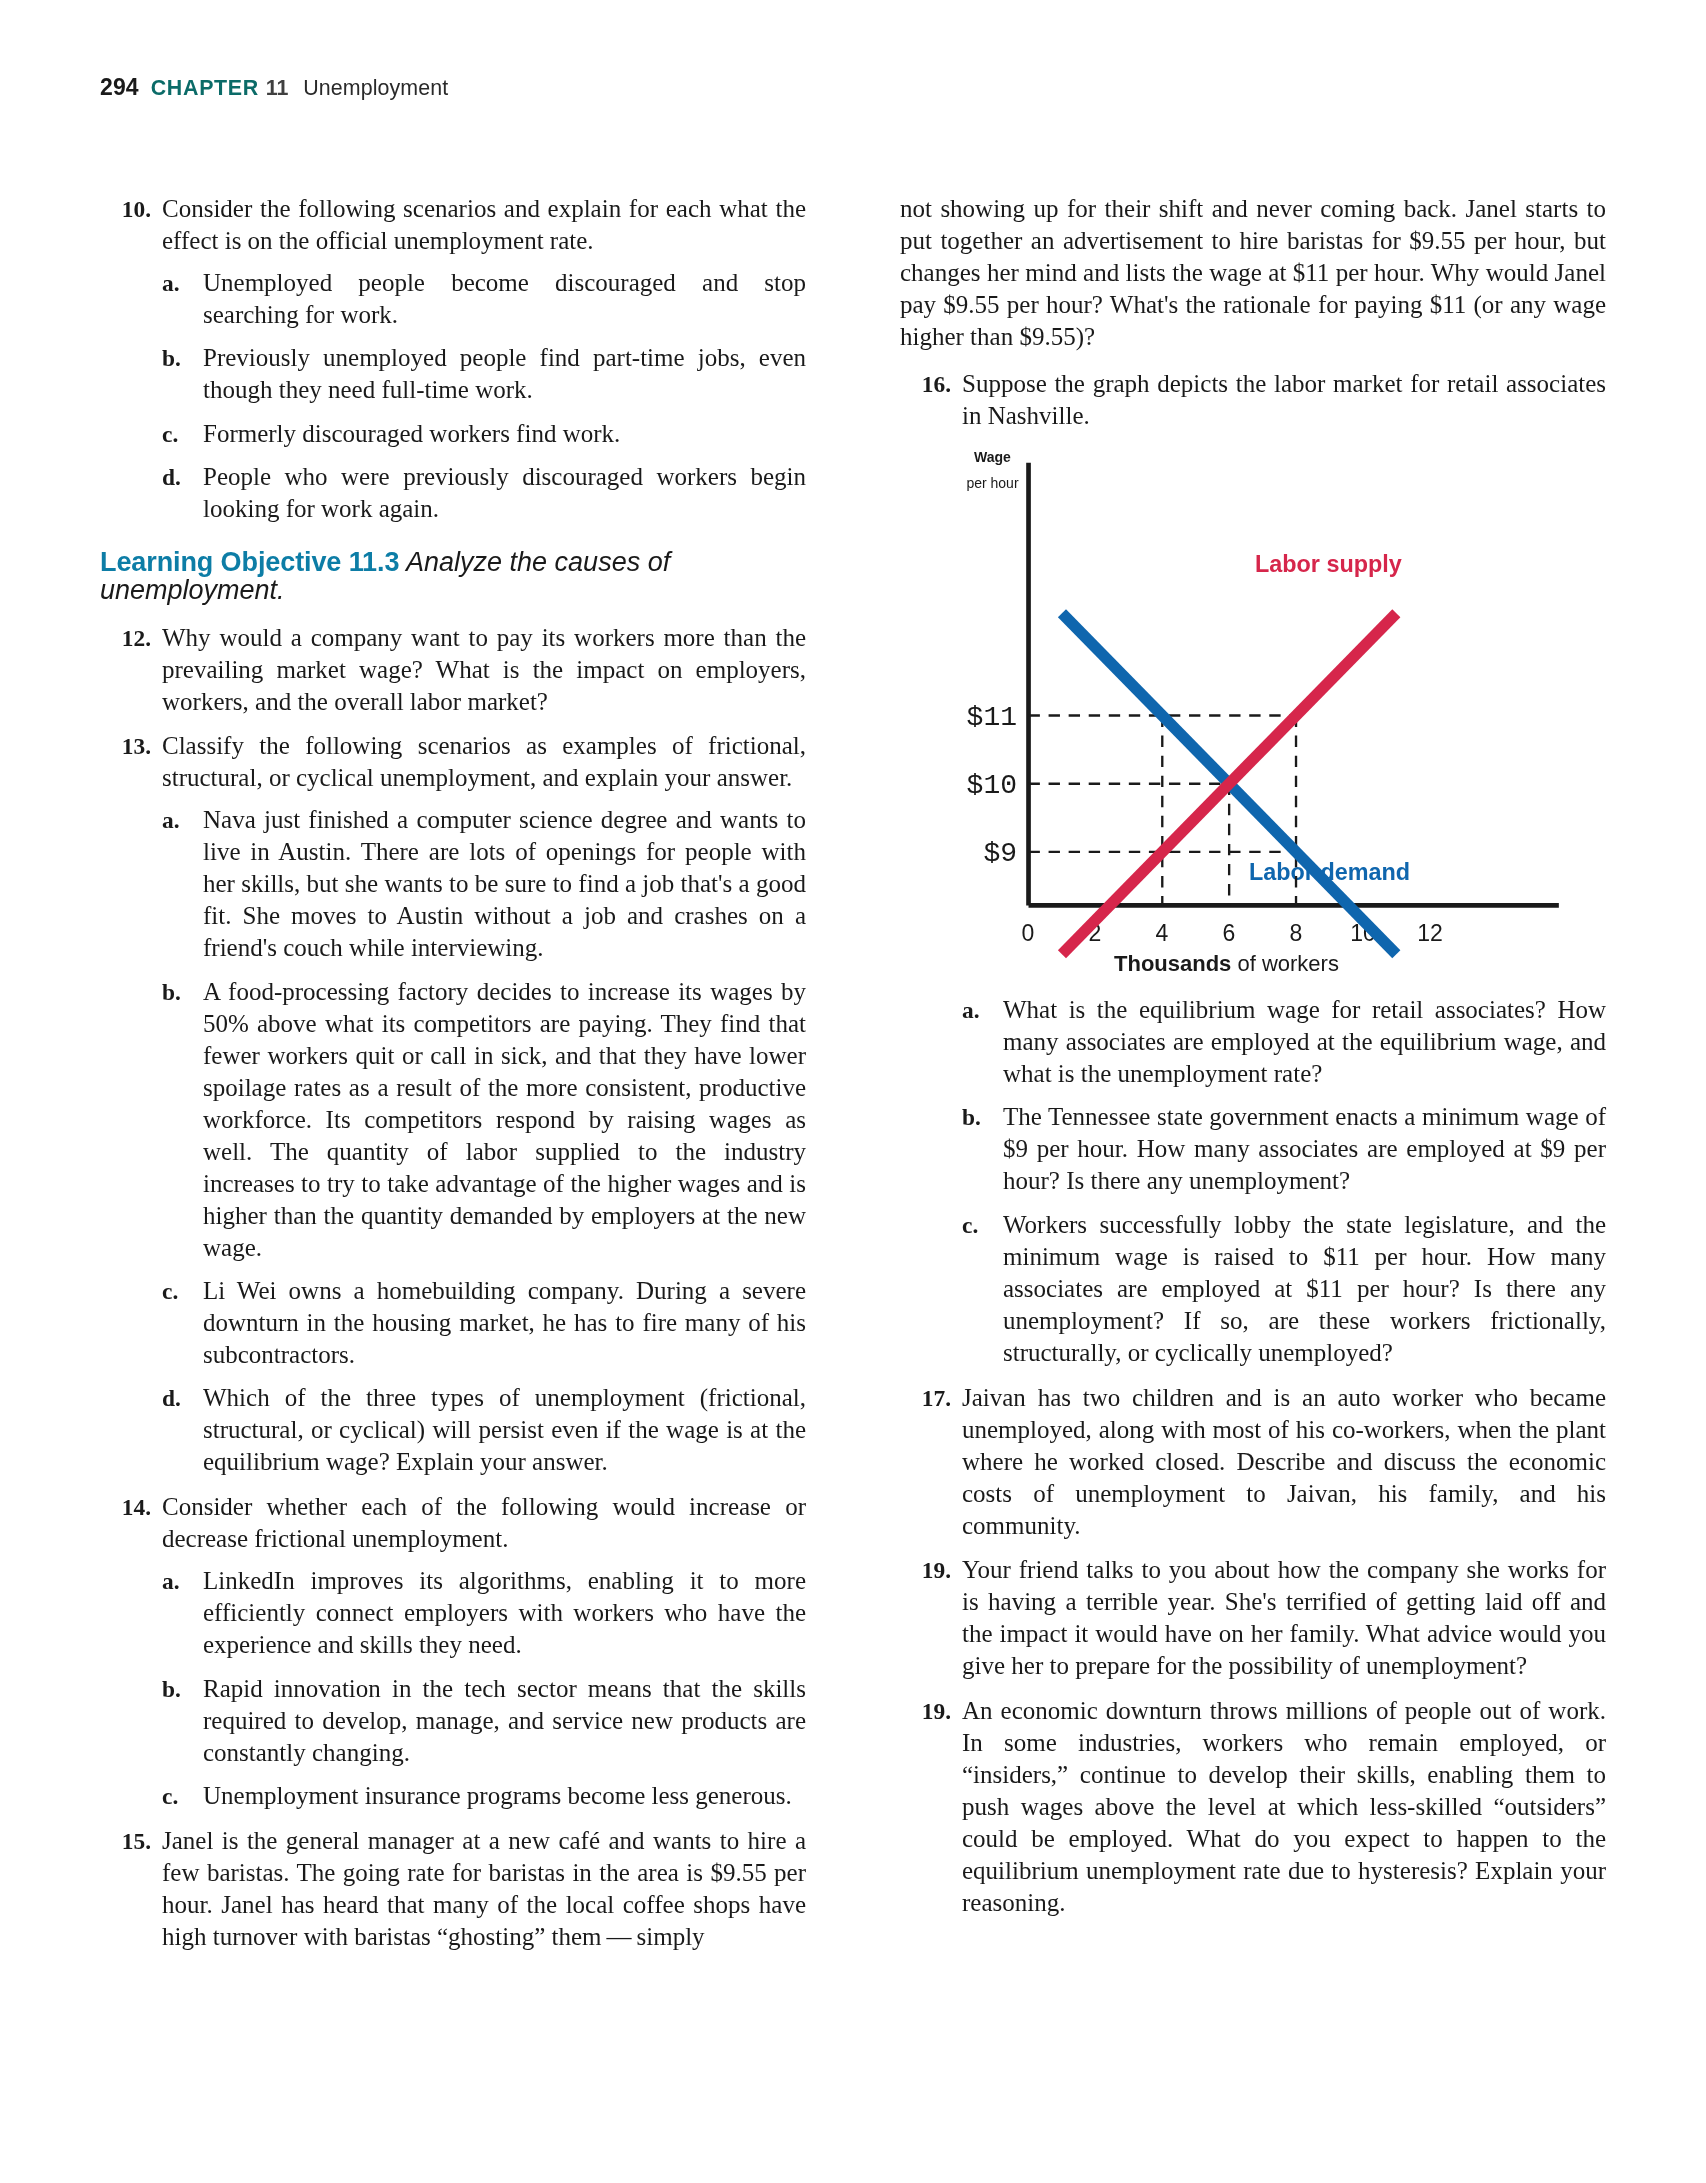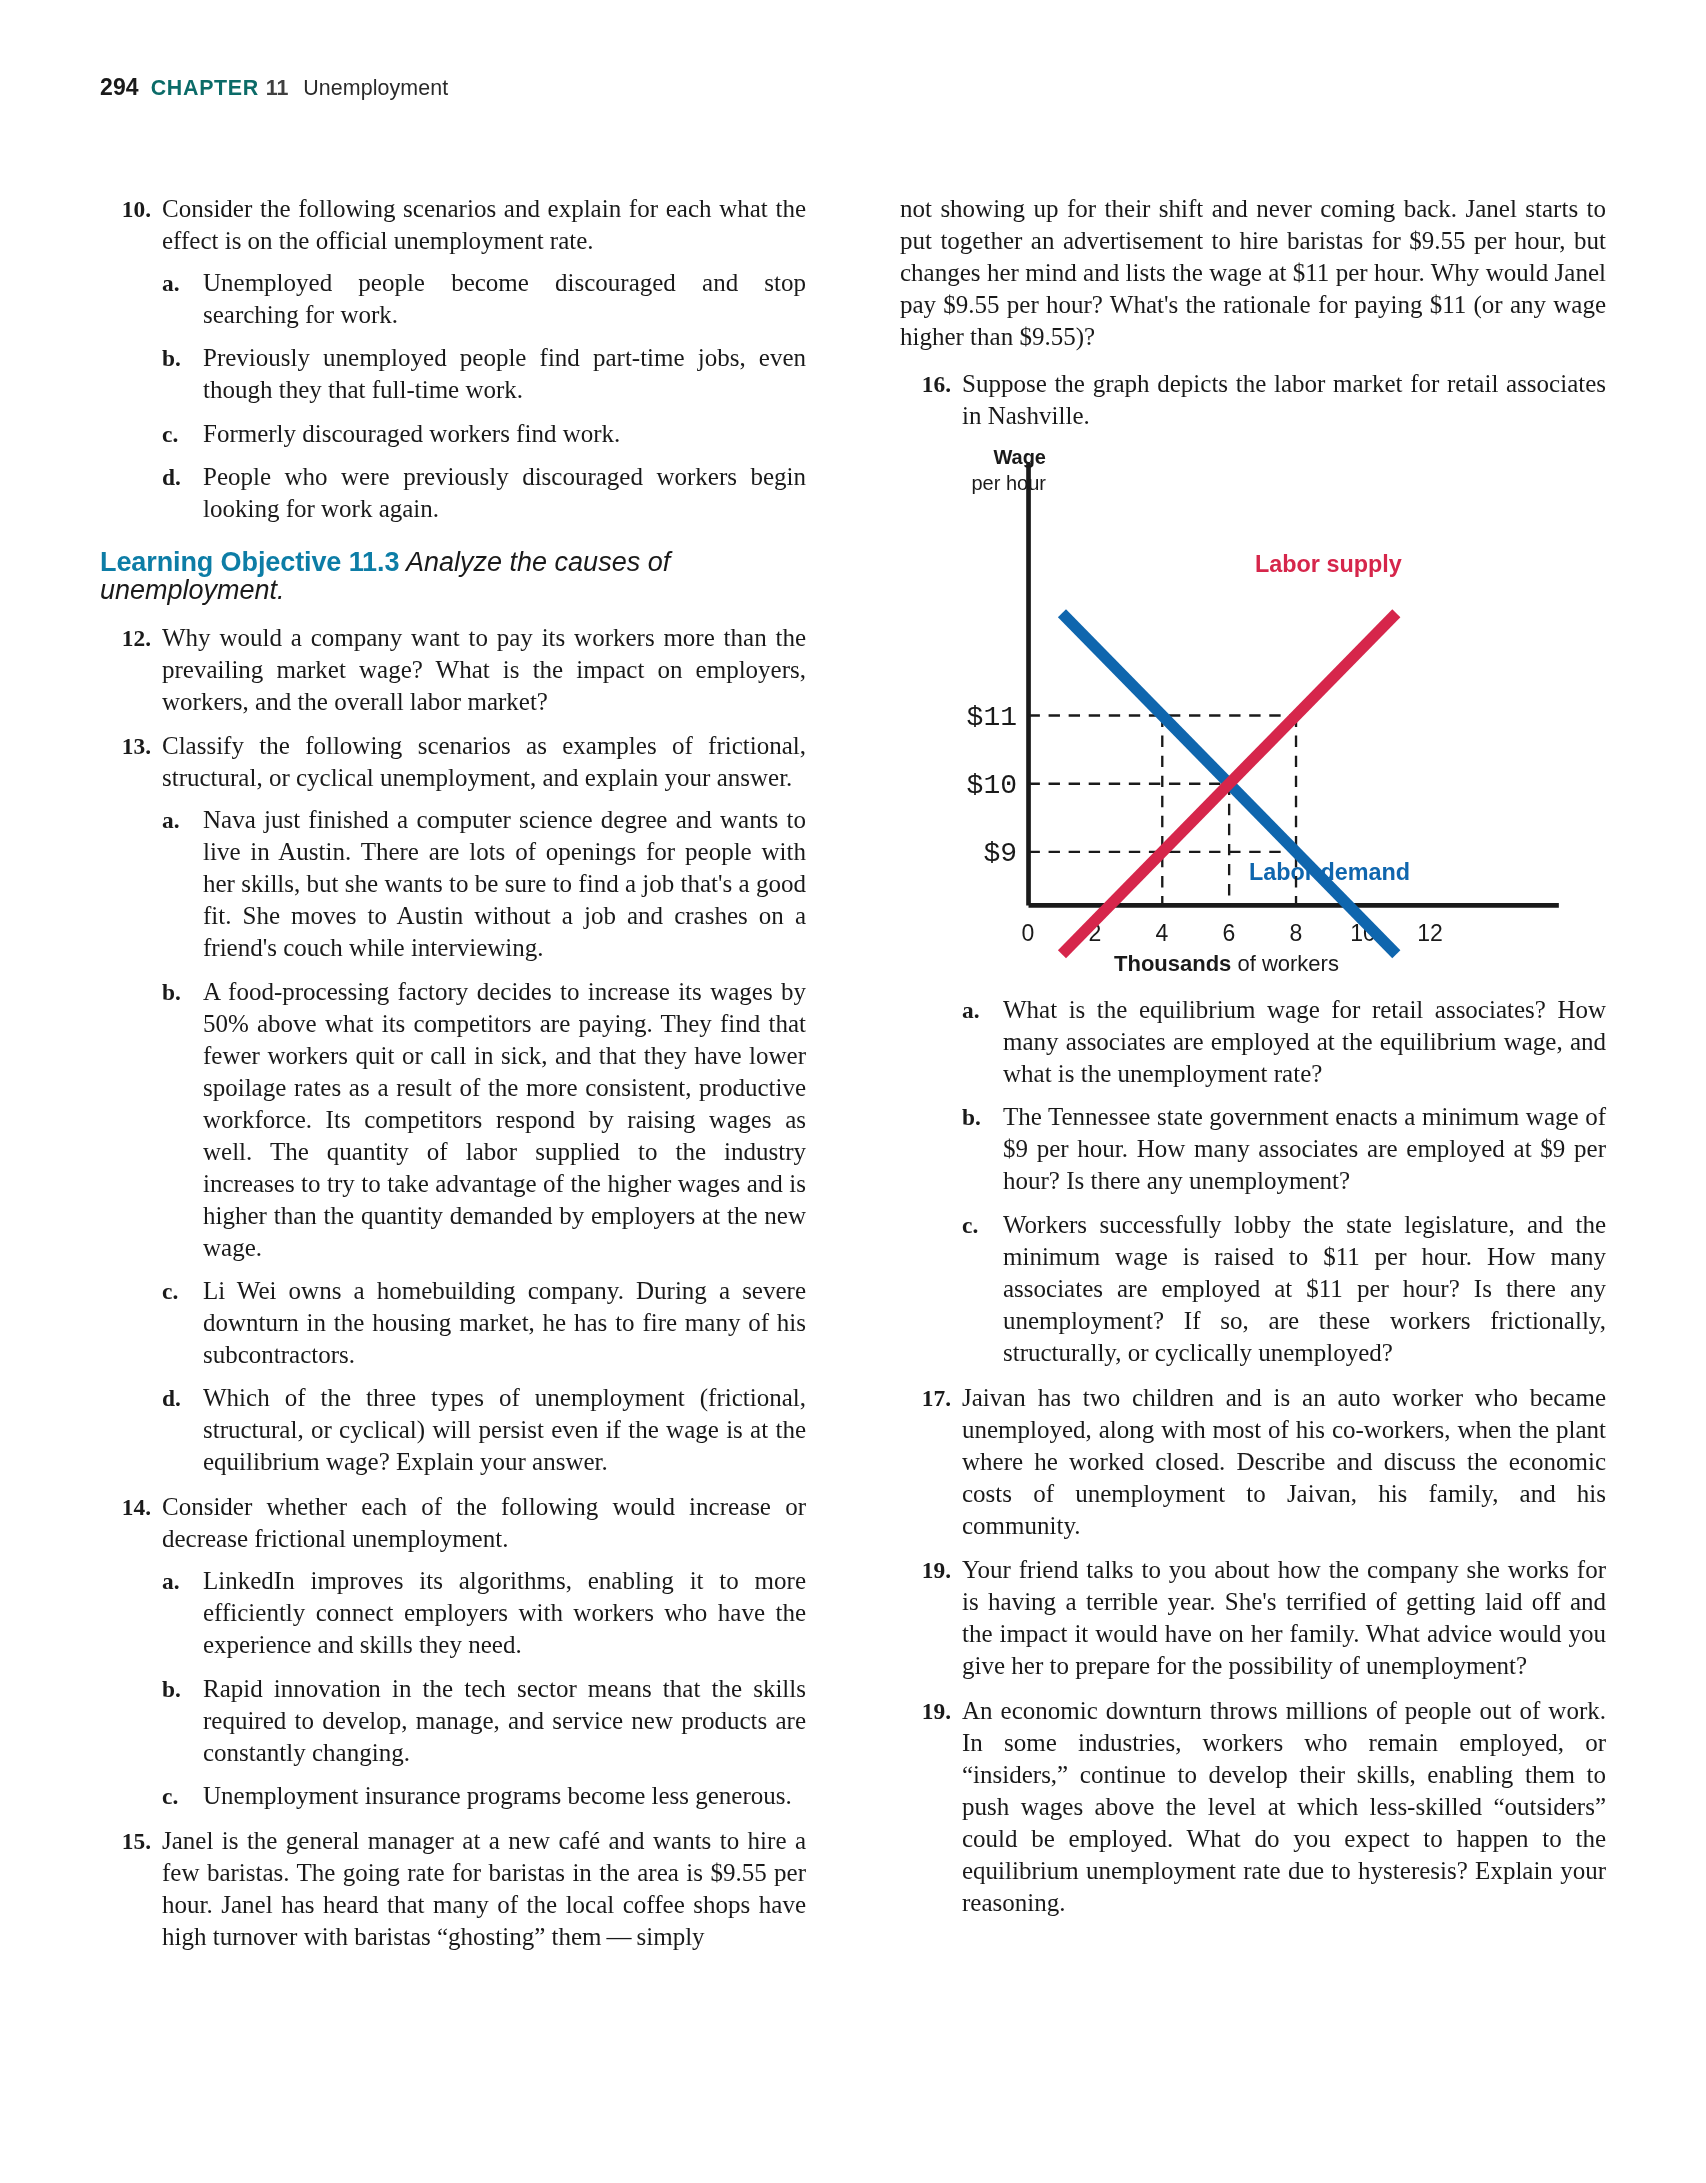--- a/index.html
+++ b/index.html
@@ -56,21 +56,21 @@
   }
   .lo .lo-label{font-weight:bold;color:#0d7da6;letter-spacing:-0.1px;}
   .lo .lo-text{font-style:italic;color:#1a1a1a;margin-left:6.7px;}
 
   
   .figure{margin:12px 0 14.7px 0;position:relative;height:535px;}
   .chart-wrap{position:relative;width:669px;height:535px;}
   .axis-title{
     position:absolute;left:39px;top:0px;
     font-family:"Liberation Sans", sans-serif;
-    font-size:20px;line-height:26px;text-align:right;width:107px;
+    font-size:14px;line-height:26px;text-align:center;width:107px;
   }
   .axis-title .bold{font-weight:bold;display:block;}
   .axis-title .reg{font-weight:normal;display:block;}
 
   .xcaption{
     position:absolute;left:214px;top:507px;
     font-family:"Liberation Sans", sans-serif;
     font-size:22px;white-space:nowrap;
   }
   .xcaption b{font-weight:bold;}
@@ -109,21 +109,21 @@
       <div class="qitem">
         <span class="qnum">10.</span>
         <div class="qbody">Consider the following scenarios and explain for each what the effect is on the official unemployment rate.</div>
         <ul class="sublist">
           <li class="subitem">
             <span class="sublabel">a.</span>
             <div class="subbody">Unemployed people become discouraged and stop searching for work.</div>
           </li>
           <li class="subitem">
             <span class="sublabel">b.</span>
-            <div class="subbody">Previously unemployed people find part-time jobs, even though they that full-time work.</div>
+            <div class="subbody">Previously unemployed people find part-time jobs, even though they need full-time work.</div>
           </li>
           <li class="subitem">
             <span class="sublabel">c.</span>
             <div class="subbody nojust">Formerly discouraged workers find work.</div>
           </li>
           <li class="subitem">
             <span class="sublabel">d.</span>
             <div class="subbody">People who were previously discouraged workers begin looking for work again.</div>
           </li>
         </ul>

